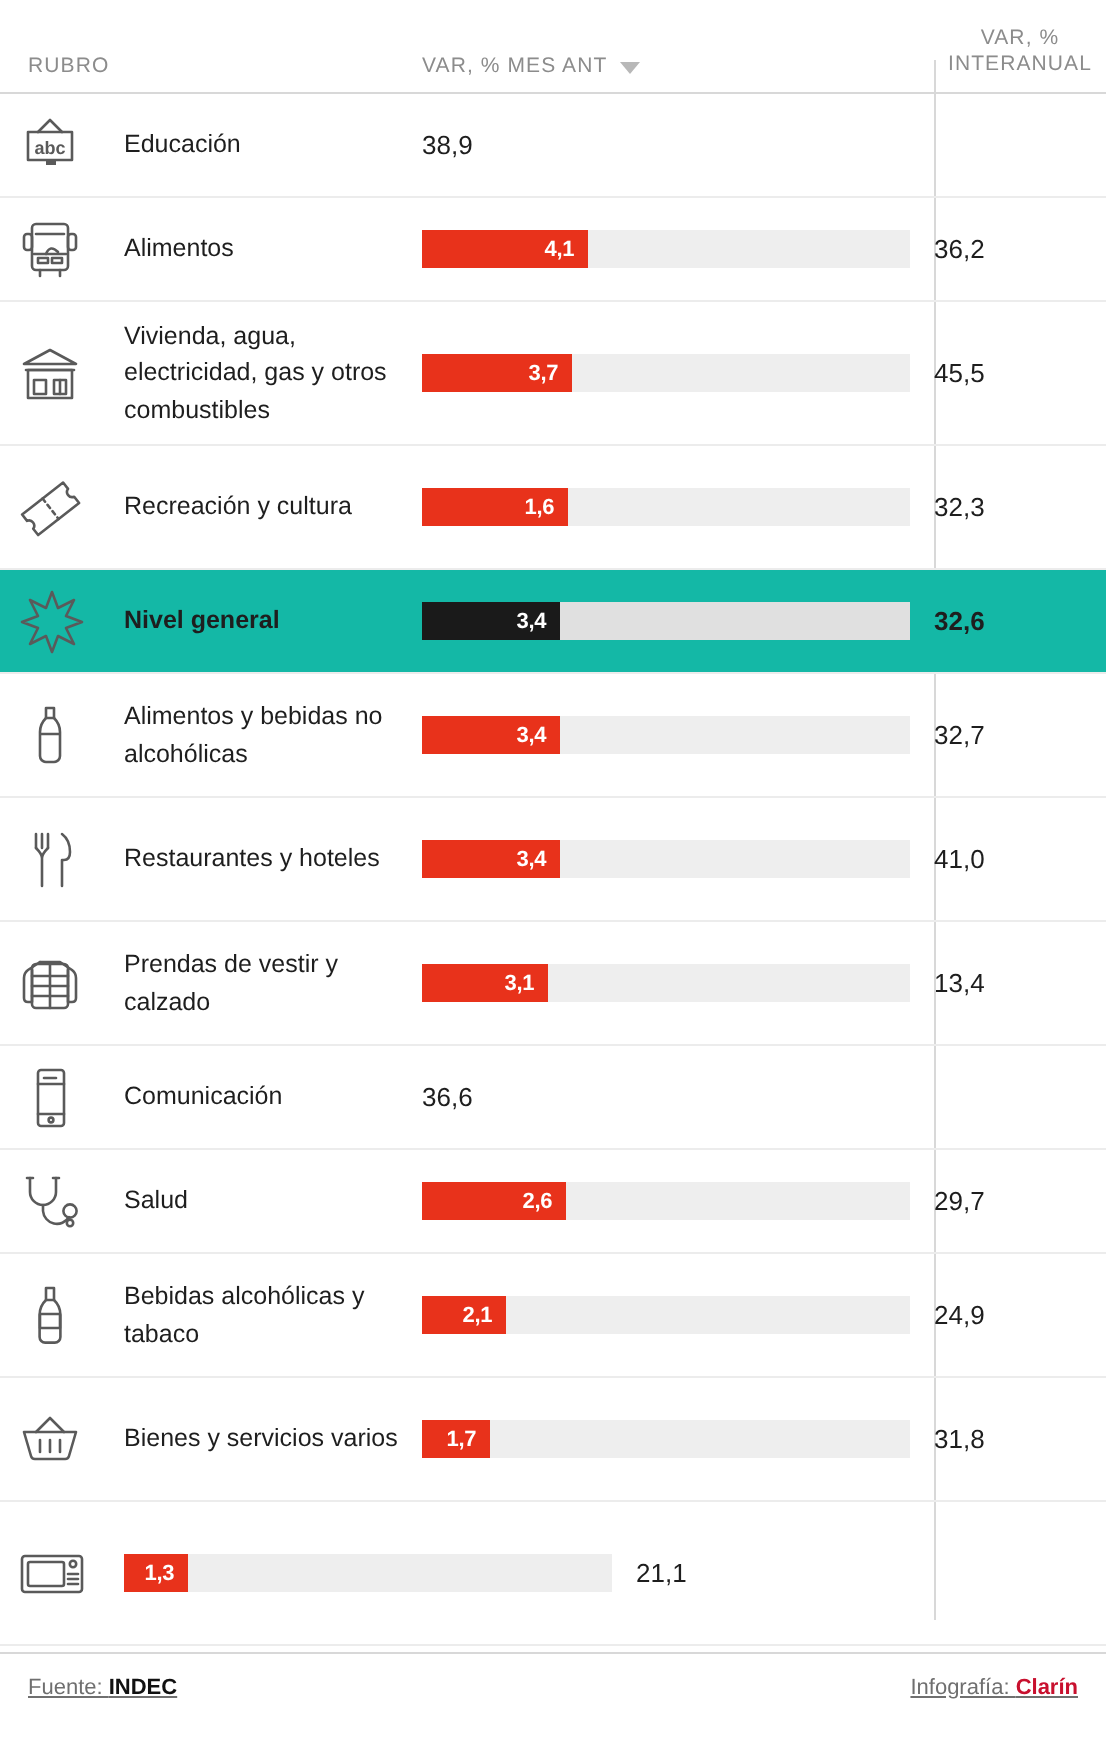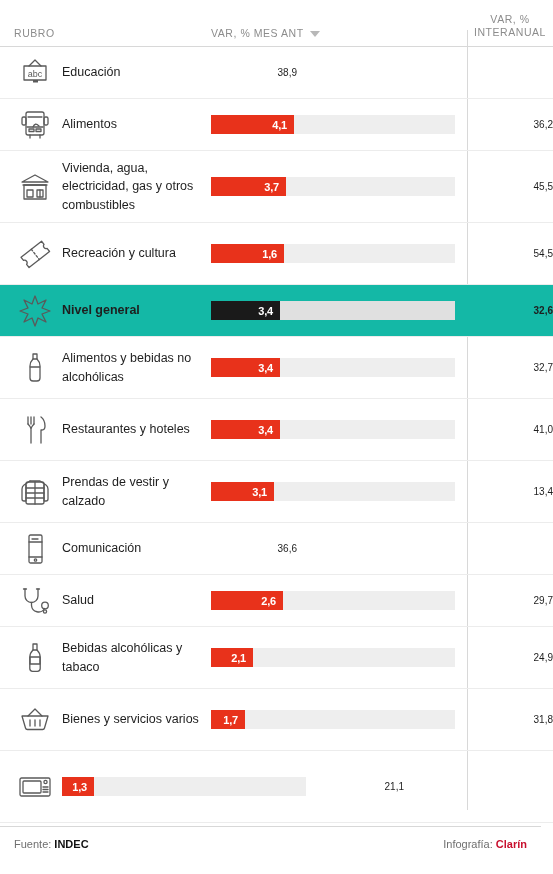--- a/index.html
+++ b/index.html
@@ -91,23 +91,24 @@
   }
   .row.highlight {
     background: #14b8a6;
   }
 
   .cell-icon {
     width: 62px;
     min-width: 62px;
     display: flex;
     align-items: center;
-    justify-content: center;
+    justify-content: flex-start;
     padding-left: 8px;
     box-sizing: border-box;
+    font-weight: bold;
   }
   .cell-icon svg { display: block; }
 
   .cell-label {
     width: 149px;
     min-width: 149px;
     font-size: 12.5px;
     line-height: 1.45;
     color: #1e1e1e;
     padding-right: 6px;
@@ -145,41 +146,42 @@
     font-weight: bold;
     letter-spacing: -0.2px;
     padding-right: 7px;
     white-space: nowrap;
   }
 
   .cell-inter {
     width: 86px;
     min-width: 86px;
     box-sizing: border-box;
-    text-align: right;
-    font-size: 10px;
+    text-align: left;
+    font-size: 13px;
     color: #1e1e1e;
   }
   .row.highlight .cell-inter { font-weight: bold; }
 
   
   .footer {
     position: absolute;
     left: 0;
-    right: 12px;
+    right: 0;
     bottom: 14px;
     height: 34px;
     padding: 0 14px 0 14px;
     box-sizing: border-box;
     border-top: 1px solid #d8d8d8;
     display: flex;
     align-items: center;
     justify-content: space-between;
     font-size: 11px;
     color: #6f6f6f;
+    text-decoration: underline;
   }
   .footer b { color: #111111; }
   .footer-right b { color: #c8102e; }
 </style>
 </head>
 <body>
 
 <div class="infographic">
 
   <div class="table-header">
@@ -265,21 +267,21 @@
           </svg>
         </div>
         <div class="cell-label">Recreación y cultura</div>
         <div class="cell-bar">
           <div class="track">
             <div class="fill" style="width:73px">
               <span class="fill-value">1,6</span>
             </div>
           </div>
         </div>
-        <div class="cell-inter">54,5</div>
+        <div class="cell-inter">32,3</div>
       </div>
       <div class="row highlight" style="min-height: 52px;">
         <div class="cell-icon">
           <svg width="36" height="36" viewBox="0 0 36 36">
             <path stroke="#5a5a5a" stroke-width="1.3" fill="none" stroke-linecap="round" stroke-linejoin="round" d="M18 3 L21 11 L29 7 L25 15 L33 18 L25 21 L29 29 L21 25 L18 33 L15 25 L7 29 L11 21 L3 18 L11 15 L7 7 L15 11 Z"></path>
           </svg>
         </div>
         <div class="cell-label">Nivel general</div>
         <div class="cell-bar">
           <div class="track">

